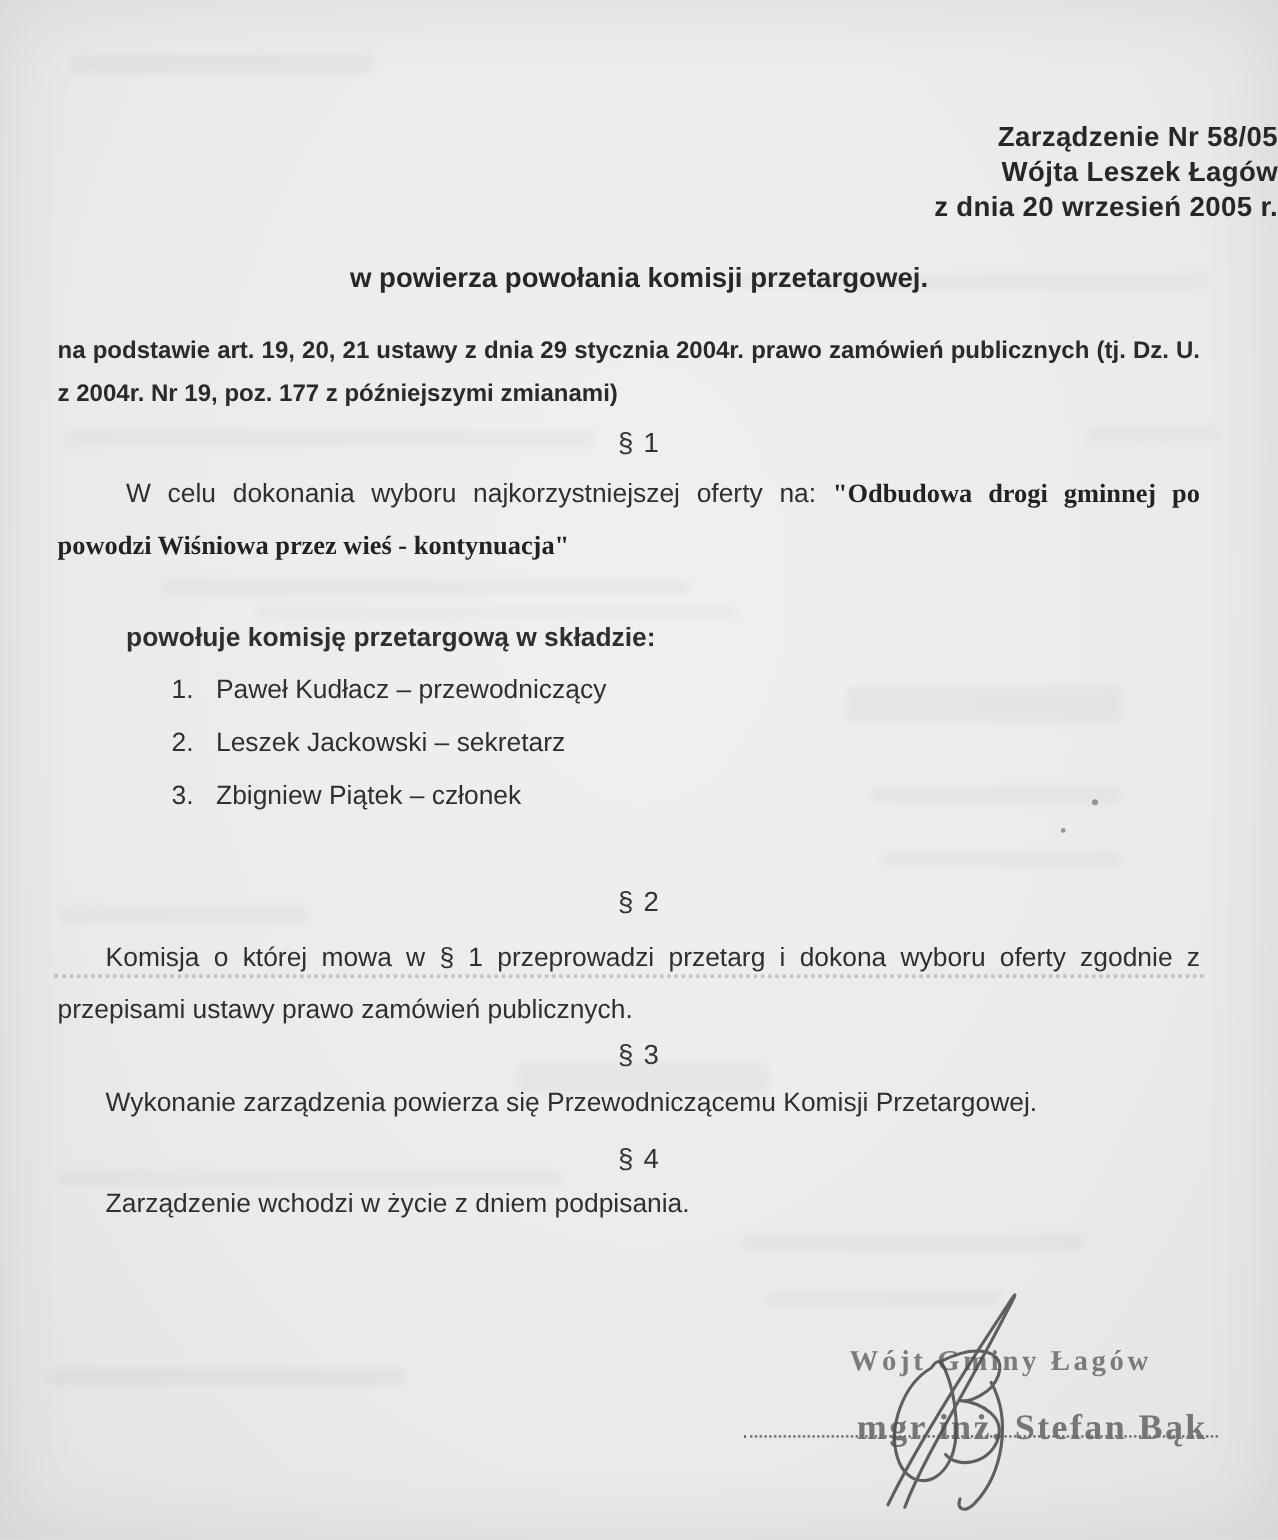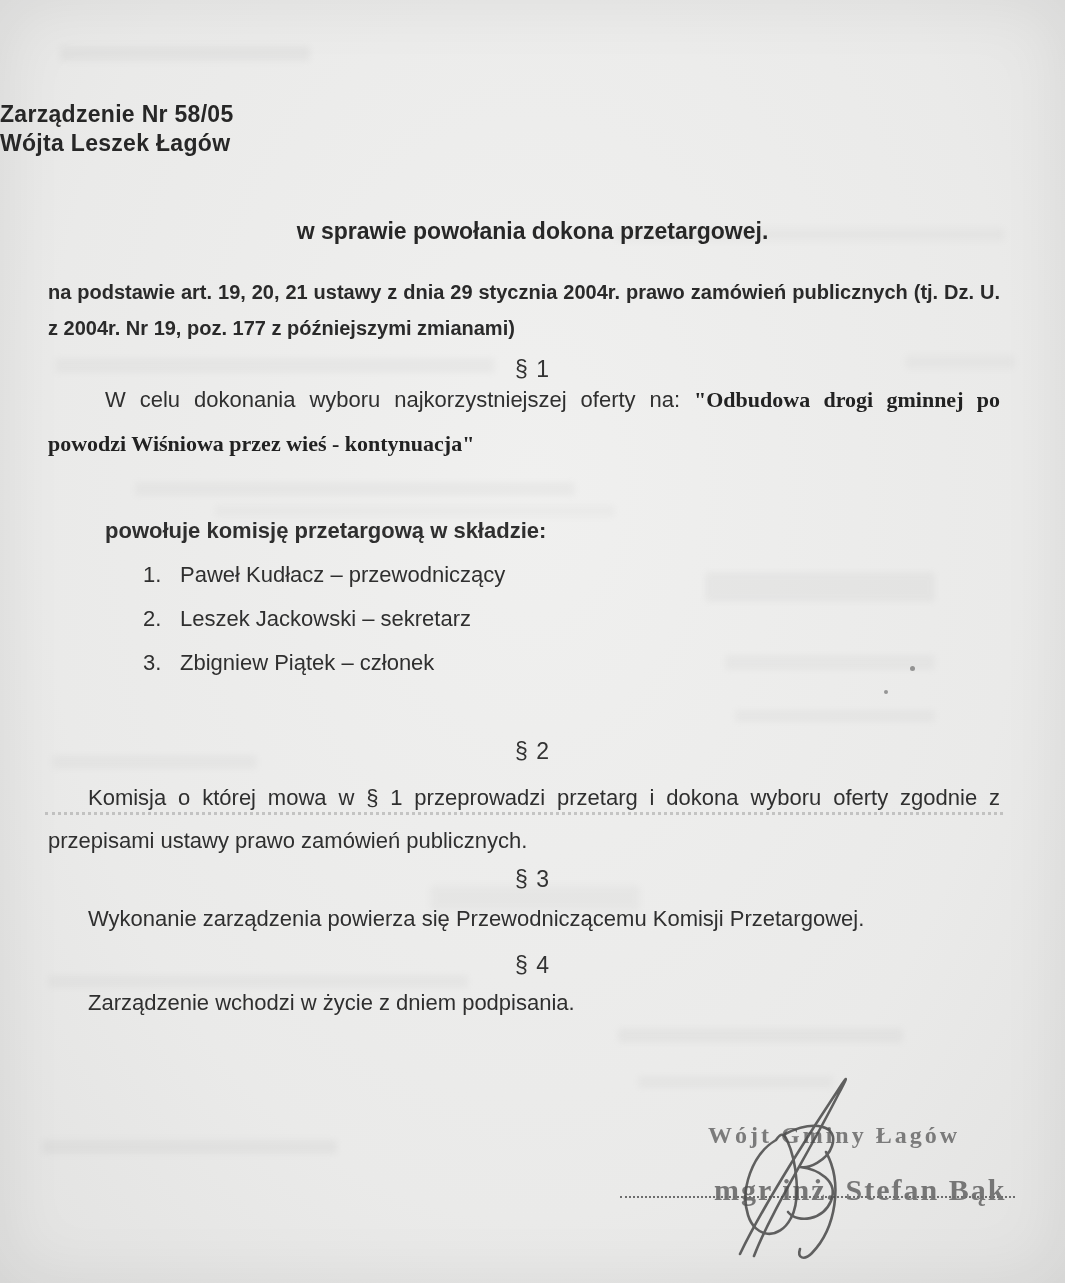--- a/index.html
+++ b/index.html
@@ -11,21 +11,21 @@
     box-shadow: inset 0 0 70px rgba(0,0,0,0.07);
     overflow:hidden;
     font-family:"Liberation Sans","DejaVu Sans",sans-serif;
     color:#2f2f2f;
     font-size:22px;
   }
   .abs { position:absolute; }
 
   .title-block {
     top:100px; left:0; width:100%;
-    text-align:left; font-weight:bold; font-size:23px; line-height:29px;
+    text-align:right; font-weight:bold; font-size:23px; line-height:29px;
     color:#272727; letter-spacing:0.3px;
   }
   .subject-line {
     top:218px; left:0; width:100%;
     text-align:center; font-weight:bold; font-size:23px; color:#272727;
   }
   .legal-basis {
     top:274px; left:48px; width:952px;
     font-weight:bold; font-size:20px; line-height:36px;
     text-align:justify; text-align-last:left; color:#2a2a2a;
@@ -33,21 +33,21 @@
   .sec-head {
     left:0; width:100%; text-align:center;
     font-size:23px; color:#333; letter-spacing:1px;
   }
   .s1-head { top:356px; }
   .s2-head { top:738px; }
   .s3-head { top:866px; }
   .s4-head { top:952px; }
 
   .s1-body {
-    top:378px; left:48px; width:952px;
+    top:389px; left:48px; width:952px;
     line-height:44px; text-indent:57px;
     text-align:justify; text-align-last:left;
   }
   .tender-name {
     font-family:"Liberation Serif","DejaVu Serif",serif;
     font-weight:bold; font-size:22px; color:#222;
   }
   .committee-intro { top:518px; left:105px;font-weight:bold; }
   .member { left:143px; }
   .member .num { display:inline-block; width:37px; }
@@ -111,23 +111,24 @@
   <div class="ghost" style="top:1028px;left:618px;width:285px;height:15px;opacity:0.09"></div>
   <div class="ghost" style="top:1076px;left:638px;width:195px;height:12px;opacity:0.08"></div>
   <div class="ghost" style="top:1140px;left:42px;width:295px;height:14px;opacity:0.10"></div>
   <div class="ghost-dashes"></div>
   <div class="speck" style="top:666px;left:910px;width:5px;height:5px"></div>
   <div class="speck" style="top:690px;left:884px;width:4px;height:4px"></div>
 
   <div class="abs title-block">
     <div>Zarządzenie Nr 58/05</div>
     <div>Wójta Leszek Łagów</div>
+    <div>z dnia 20 wrzesień 2005 r.</div>
   </div>
 
-  <div class="abs subject-line">w sprawie powołania dokona przetargowej.</div>
+  <div class="abs subject-line">w powierza powołania komisji przetargowej.</div>
 
   <div class="abs legal-basis">na podstawie art. 19, 20, 21 ustawy z dnia 29 stycznia 2004r. prawo zamówień publicznych (tj. Dz. U. z 2004r. Nr 19, poz. 177 z późniejszymi zmianami)</div>
 
   <div class="abs sec-head s1-head">§ 1</div>
   <p class="abs s1-body" style="margin:0"><span>W celu dokonania wyboru najkorzystniejszej oferty na: </span><span class="tender-name">"Odbudowa drogi gminnej po powodzi Wiśniowa przez wieś - kontynuacja"</span></p>
 
   <div class="abs committee-intro">powołuje komisję przetargową w składzie:</div>
 
   <div class="abs member m1">
     <span class="num">1.</span><span>Paweł Kudłacz – przewodniczący</span>

